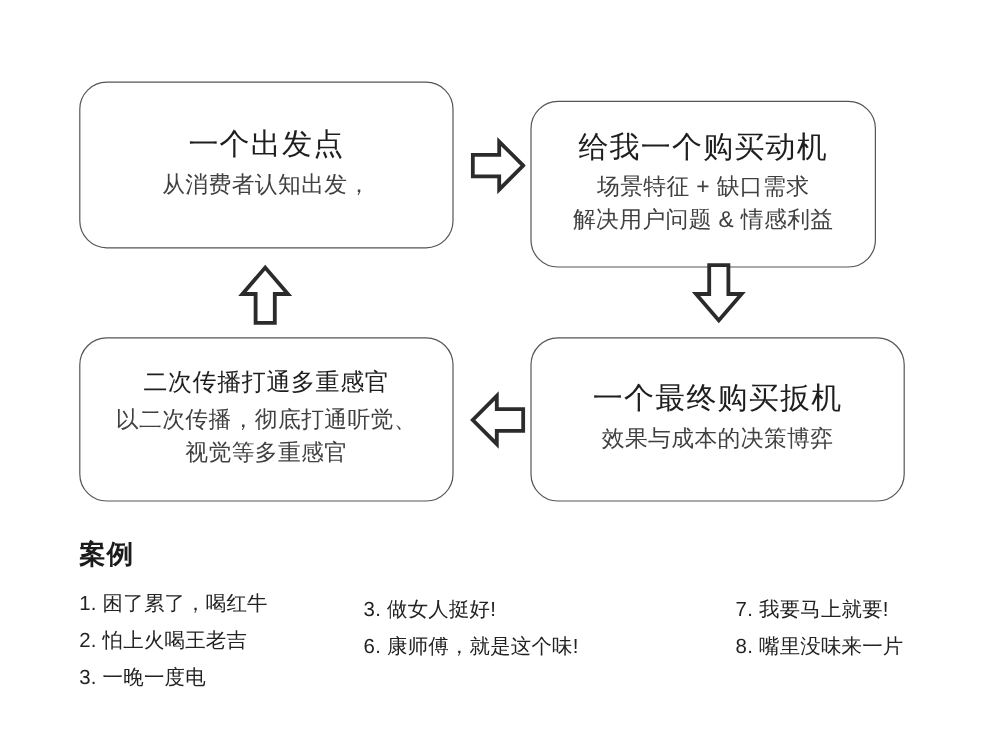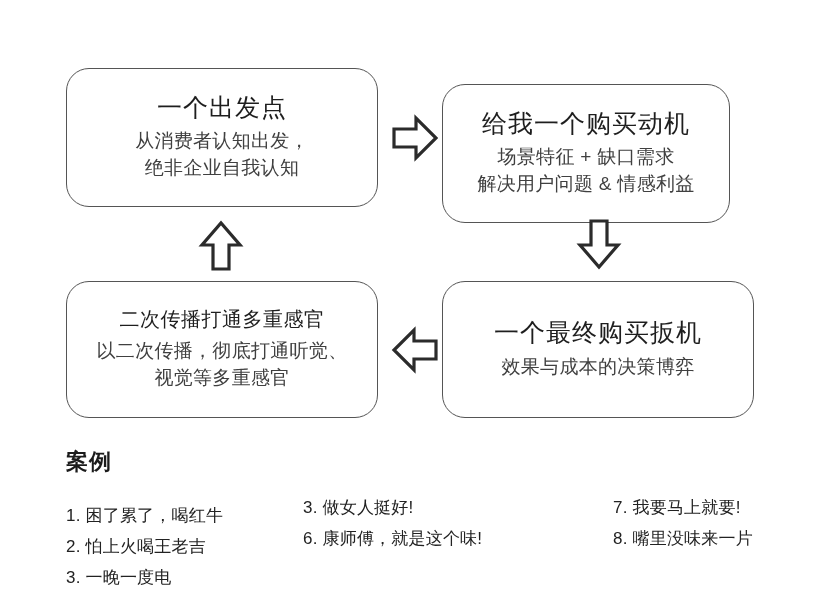--- a/index.html
+++ b/index.html
@@ -49,39 +49,38 @@
   #arrow-down{left:575px;top:219px;width:48px;height:52px;}
   #arrow-left{left:390px;top:325px;width:48px;height:50px;}
   #arrow-up{left:197px;top:219px;width:48px;height:52px;}
 
   #cases{position:absolute;left:66px;top:449px;width:760px;}
   #cases-heading{
     font-size:22px;font-weight:bold;color:#1b1b1b;
     letter-spacing:1px;margin:0 0 9px 0;line-height:1.2;
   }
   .case-cols{position:relative;height:110px;}
-  .case-col{position:absolute;top:16px;}
+  .case-col{position:absolute;top:3px;}
   #case-col-1{left:0px;}
   #case-col-2{left:237px;top:8px;}
   #case-col-3{left:547px;top:8px;}
   .case-item{
     font-size:17px;line-height:31px;color:#222;
     white-space:nowrap;letter-spacing:0.2px;
   }
 </style>
 </head>
 <body>
 
 <div id="stage">
 
   <div class="box" id="box-tl">
     <div class="title">一个出发点</div>
     <div class="sub">
       <span>从消费者认知出发，</span>
-      <span>绝非企业自我认知</span>
     </div>
   </div>
 
   <div class="box" id="box-tr">
     <div class="title">给我一个购买动机</div>
     <div class="sub">
       <span>场景特征 + 缺口需求</span>
       <span>解决用户问题 &amp; 情感利益</span>
     </div>
   </div>

